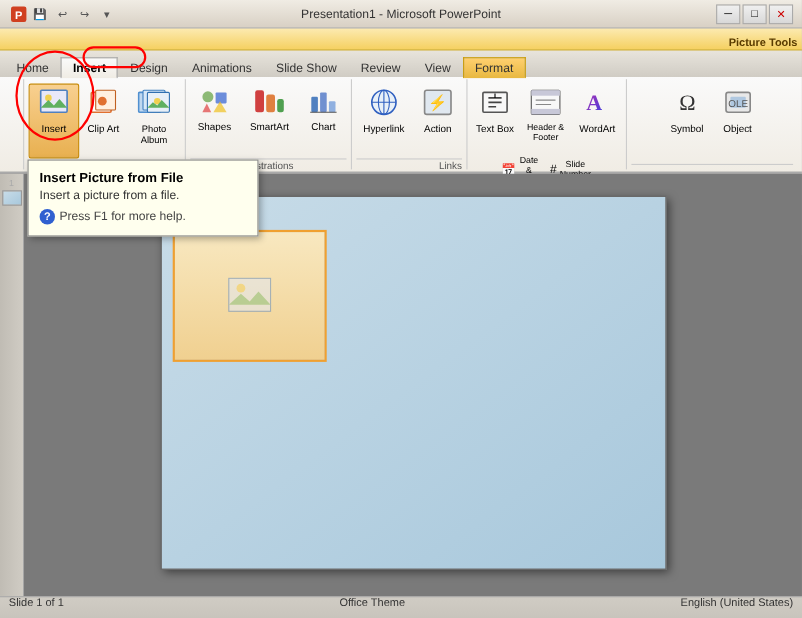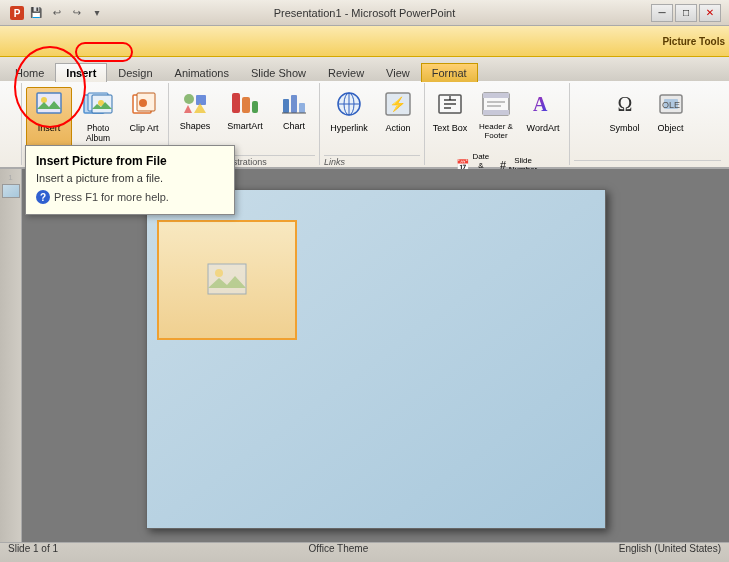--- a/index.html
+++ b/index.html
@@ -34,23 +34,23 @@
       top: 1px;
     }
     .ribbon-tab.active {
       background: linear-gradient(to bottom, #fafafa, #f0ece4);
       border-color: #aaa;
       border-bottom-color: #f0ece4;
       color: #000;
       font-weight: bold;
     }
     .pt-row {
-      height: 31px;
-      display: flex;
-      align-items: center;
+      height: 20px;
+      display: flex;
+      align-items: flex-end;
       justify-content: flex-end;
       padding-right: 4px;
       background: linear-gradient(to bottom, #fceab0, #f5d060);
       border-bottom: 1px solid #d4a800;
     }
     .pt-row span { font-size: 10px; color: #5a3c00; font-weight: bold; }
     .tabs-row {
       height: 24px;
       display: flex;
       align-items: flex-end;
@@ -330,42 +330,42 @@
           <div class="icon icon-picture">
             <svg width="28" height="26" viewBox="0 0 28 26">
               <rect x="2" y="2" width="24" height="20" rx="1" fill="#e8e8f8" stroke="#5080c0" stroke-width="1.5"></rect>
               <circle cx="9" cy="9" r="3" fill="#f0d050"></circle>
               <polyline points="2,18 9,11 14,16 19,10 26,18" fill="#60b060" stroke="none"></polyline>
             </svg>
           </div>
           <div class="label">Insert</div>
         </div>
 
+        <div class="rb-large" style="width:40px;">
+          <div class="icon icon-clip">
+            <svg width="26" height="26" viewBox="0 0 26 26">
+              <rect x="2" y="4" width="18" height="18" rx="1" fill="#fff" stroke="#e07030" stroke-width="1.5"></rect>
+              <rect x="6" y="2" width="18" height="18" rx="1" fill="#fff0e0" stroke="#c06020" stroke-width="1"></rect>
+              <circle cx="12" cy="12" r="4" fill="#e07030"></circle>
+            </svg>
+          </div>
+          <div class="label">Clip Art</div>
+        </div>
+
         <div class="rb-large" style="width:48px;">
           <div class="icon icon-album">
             <svg width="30" height="26" viewBox="0 0 30 26">
               <rect x="1" y="4" width="20" height="18" rx="1" fill="#c0d8f0" stroke="#5090d0" stroke-width="1.5"></rect>
               <rect x="5" y="2" width="20" height="18" rx="1" fill="#d8e8f8" stroke="#4080c0" stroke-width="1"></rect>
               <rect x="9" y="4" width="20" height="18" rx="1" fill="#e8f0f8" stroke="#3070b0" stroke-width="1"></rect>
               <circle cx="18" cy="12" r="3" fill="#f0d050"></circle>
               <polyline points="9,18 14,13 18,16 22,11 29,18" fill="#60b060"></polyline>
             </svg>
           </div>
           <div class="label" style="font-size:8.5px;">Photo Album</div>
-        </div>
-
-        <div class="rb-large" style="width:40px;">
-          <div class="icon icon-clip">
-            <svg width="26" height="26" viewBox="0 0 26 26">
-              <rect x="2" y="4" width="18" height="18" rx="1" fill="#fff" stroke="#e07030" stroke-width="1.5"></rect>
-              <rect x="6" y="2" width="18" height="18" rx="1" fill="#fff0e0" stroke="#c06020" stroke-width="1"></rect>
-              <circle cx="12" cy="12" r="4" fill="#e07030"></circle>
-            </svg>
-          </div>
-          <div class="label">Clip Art</div>
         </div>
       </div>
       <div class="group-label divider-line" style="width:100%; border-top:1px solid #ccc; padding-top:1px;">Illustrations</div>
     </div>
 
     <div class="ribbon-group" style="padding:2px 4px;">
       <div class="group-content" style="display:flex; align-items:flex-start; gap:4px; flex:1;">
 
         <div class="rb-large" style="width:44px;">
           <div class="icon icon-shapes">
@@ -421,21 +421,21 @@
         <div class="rb-large" style="width:44px;">
           <div class="icon icon-action">
             <svg width="28" height="26" viewBox="0 0 28 26">
               <rect x="2" y="2" width="24" height="22" rx="2" fill="#e0e8f0" stroke="#888" stroke-width="1.5"></rect>
               <text x="14" y="18" text-anchor="middle" font-size="14" fill="#555">⚡</text>
             </svg>
           </div>
           <div class="label">Action</div>
         </div>
       </div>
-      <div class="group-label" style="width:100%; border-top:1px solid #ccc; padding-top:1px; font-size:9px; color:#555; text-align:left;font-style:italic;">Links</div>
+      <div class="group-label" style="width:100%; border-top:1px solid #ccc; padding-top:1px; font-size:9px; color:#555; text-align:right;">Links</div>
     </div>
 
     <div class="ribbon-group" style="padding:2px 4px;">
       <div class="group-content" style="display:flex; align-items:flex-start; gap:2px; flex:1;">
 
         <div class="rb-large" style="width:42px;">
           <div class="icon icon-textbox">
             <svg width="26" height="26" viewBox="0 0 26 26">
               <rect x="2" y="4" width="22" height="18" rx="1" fill="#f8f8f8" stroke="#555" stroke-width="1.5"></rect>
               <line x1="7" y1="9" x2="19" y2="9" stroke="#444" stroke-width="1.5"></line>

